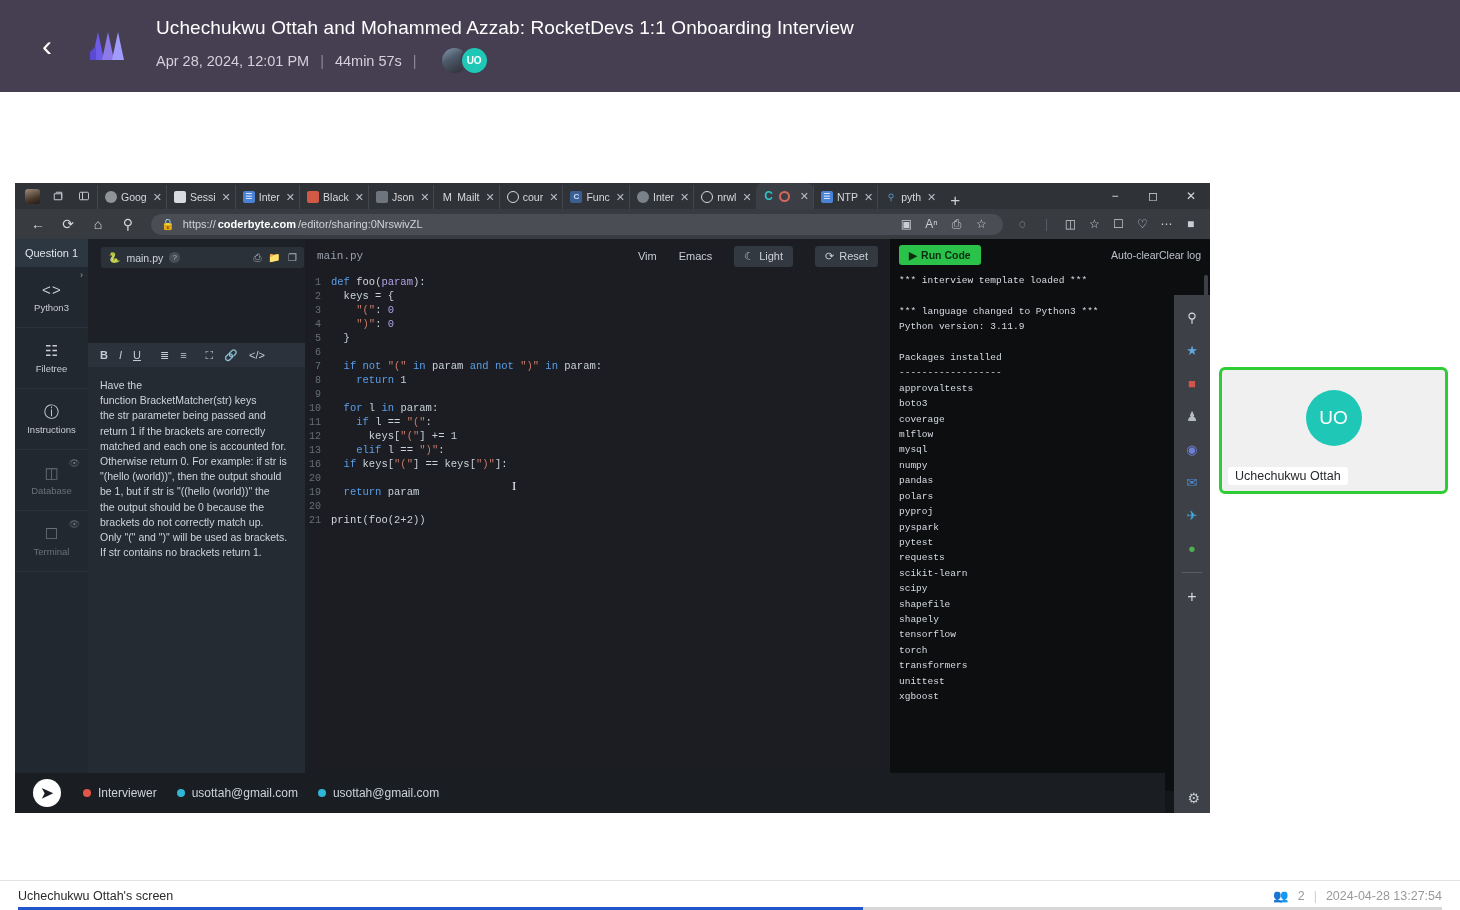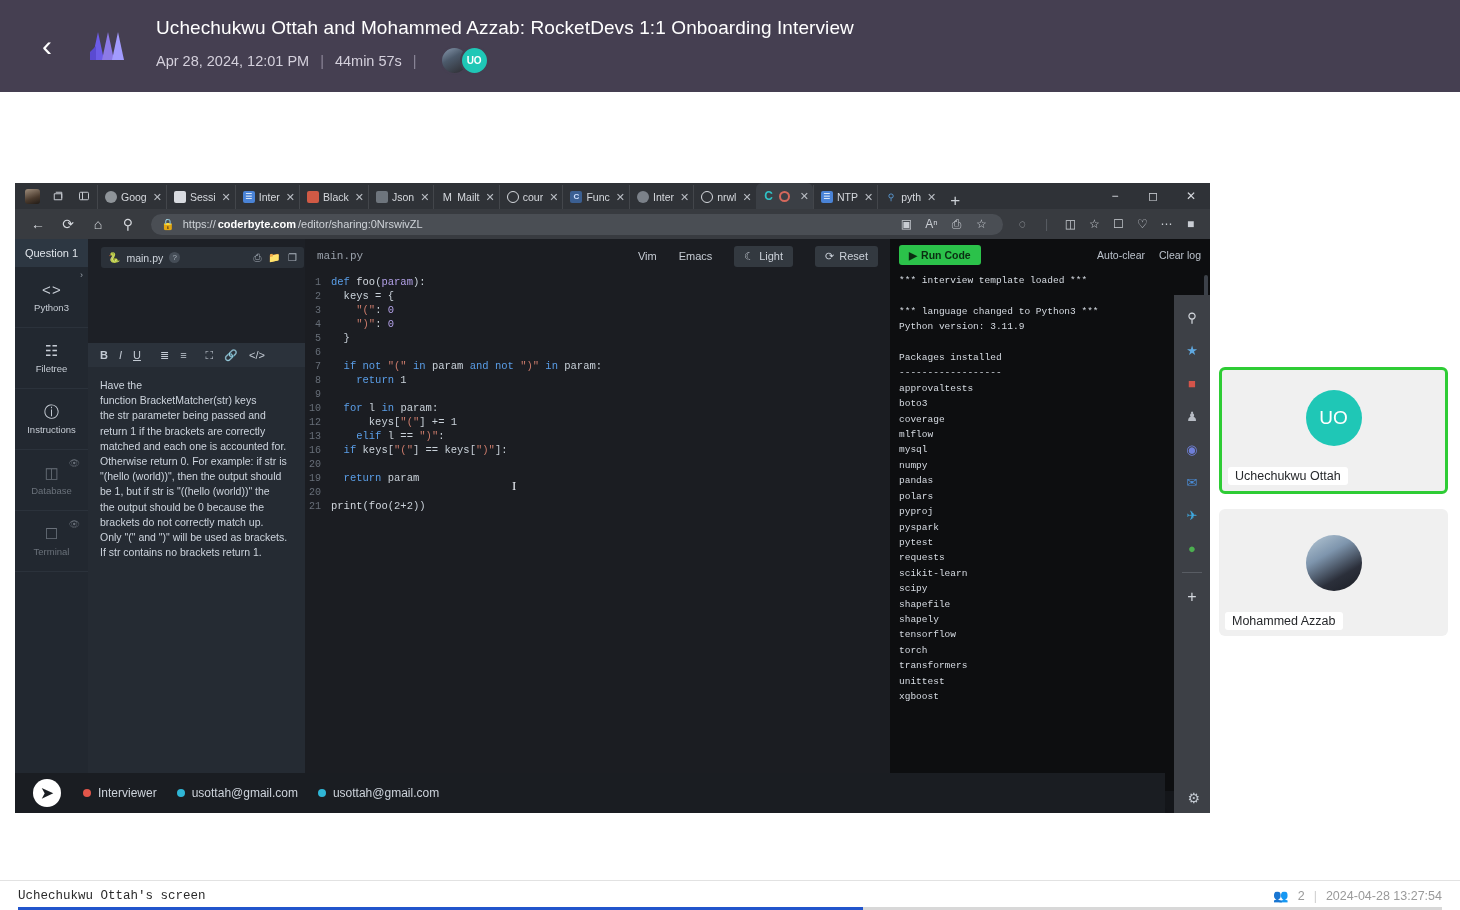--- a/index.html
+++ b/index.html
@@ -201,21 +201,21 @@
   }
 
   
   .cb-console { width:320px; flex:0 0 auto; background:#0d0e10; position:relative; }
   .con-top { height:32px; display:flex; align-items:center; padding:0 9px; background:#0d0e10; }
   .run-btn {
     background:#2bc24a; color:#0b2d12; font-size:10.5px; font-weight:700;
     border-radius:3px; padding:4px 10px; display:flex; align-items:center; gap:4px;
     cursor:pointer;
   }
-  .con-links { margin-left:auto; display:flex; gap:14px; }
+  .con-links { margin-left:auto; display:flex; }
   .con-links span { font-size:10.5px; color:#bcc3cc; cursor:pointer; }
   .con-log {
     padding:2px 0 0 9px; font-family:"Liberation Mono", monospace;
     font-size:9.5px; line-height:15.4px; color:#d6dbe2;
   }
   .con-log div { white-space:pre; }
   .con-scroll {
     position:absolute; right:2px; top:36px; width:4px; height:430px;
     background:#3c4149; border-radius:2px;
   }
@@ -285,21 +285,21 @@
     font-size:21px; padding:10px 14px; border-radius:3px;
     white-space:nowrap;
   }
 
   
   .statusbar {
     position:absolute; left:0; bottom:0; width:1460px; height:30px;
     background:#ffffff; display:flex; align-items:center; padding:0 18px;
     border-top:1px solid #e2e2e2;
   }
-  .status-left { font-size:12.5px; color:#2a2a2a;font-family:Liberation Mono, monospace; }
+  .status-left { font-size:12.5px; color:#2a2a2a; }
   .status-right {
     margin-left:auto; display:flex; align-items:center; gap:9px;
     font-size:12.5px; color:#9a9a9a;
   }
   .status-right .pipe { color:#cfcfcf; }
   .progress-line {
     position:absolute; left:18px; bottom:0; width:845px; height:3px;
     background:#2255cc;
   }
   .progress-track {
@@ -588,20 +588,24 @@
               <span class="gut">8</span>
               <span class="ctext">    <span class="kw">return</span> <span class="op">1</span></span>
             </div>
           <div class="cline">
               <span class="gut">9</span>
               <span class="ctext"></span>
             </div>
           <div class="cline">
               <span class="gut">10</span>
               <span class="ctext">  <span class="kw">for</span> <span class="op">l</span> <span class="kw">in</span> <span class="op">param:</span></span>
+            </div>
+          <div class="cline">
+              <span class="gut">11</span>
+              <span class="ctext">    <span class="kw">if</span> <span class="op">l ==</span> <span class="st">"("</span><span class="op">:</span></span>
             </div>
           <div class="cline">
               <span class="gut">12</span>
               <span class="ctext">      <span class="op">keys[</span><span class="st">"("</span><span class="op">] += 1</span></span>
             </div>
           <div class="cline">
               <span class="gut">13</span>
               <span class="ctext">    <span class="kw">elif</span> <span class="op">l ==</span> <span class="st">")"</span><span class="op">:</span></span>
             </div>
           <div class="cline">
@@ -714,25 +718,20 @@
     </div>
   </div>
 
   <div class="p-card active" style="left:1219px; top:367px; width:229px; height:127px;">
     <div class="p-av" style="top:20px; width:56px; height:56px; background:#1fc7b6; color:#fff; font-size:19px; font-weight:500;">
       <span>UO</span>
     </div>
     <div class="p-name">Uchechukwu Ottah</div>
   </div>
 
-  <div class="p-card" style="left:1219px; top:509px; width:229px; height:127px;">
-    <div class="p-av" style="top:26px; width:56px; height:56px; overflow:hidden;
-                background:linear-gradient(150deg,#b9cbd8 0%,#7e95ad 35%,#2b2f3a 70%,#1a1d24 100%);"></div>
-    <div class="p-name">Mohammed Azzab</div>
-  </div>
 
 
   <div class="left-edge-strip"></div>
   <div class="statusbar">
     <div class="status-left">Uchechukwu Ottah's screen</div>
     <div class="status-right">
       <span>👥</span>
       <span>2</span>
       <span class="pipe">|</span>
       <span>2024-04-28 13:27:54</span>

